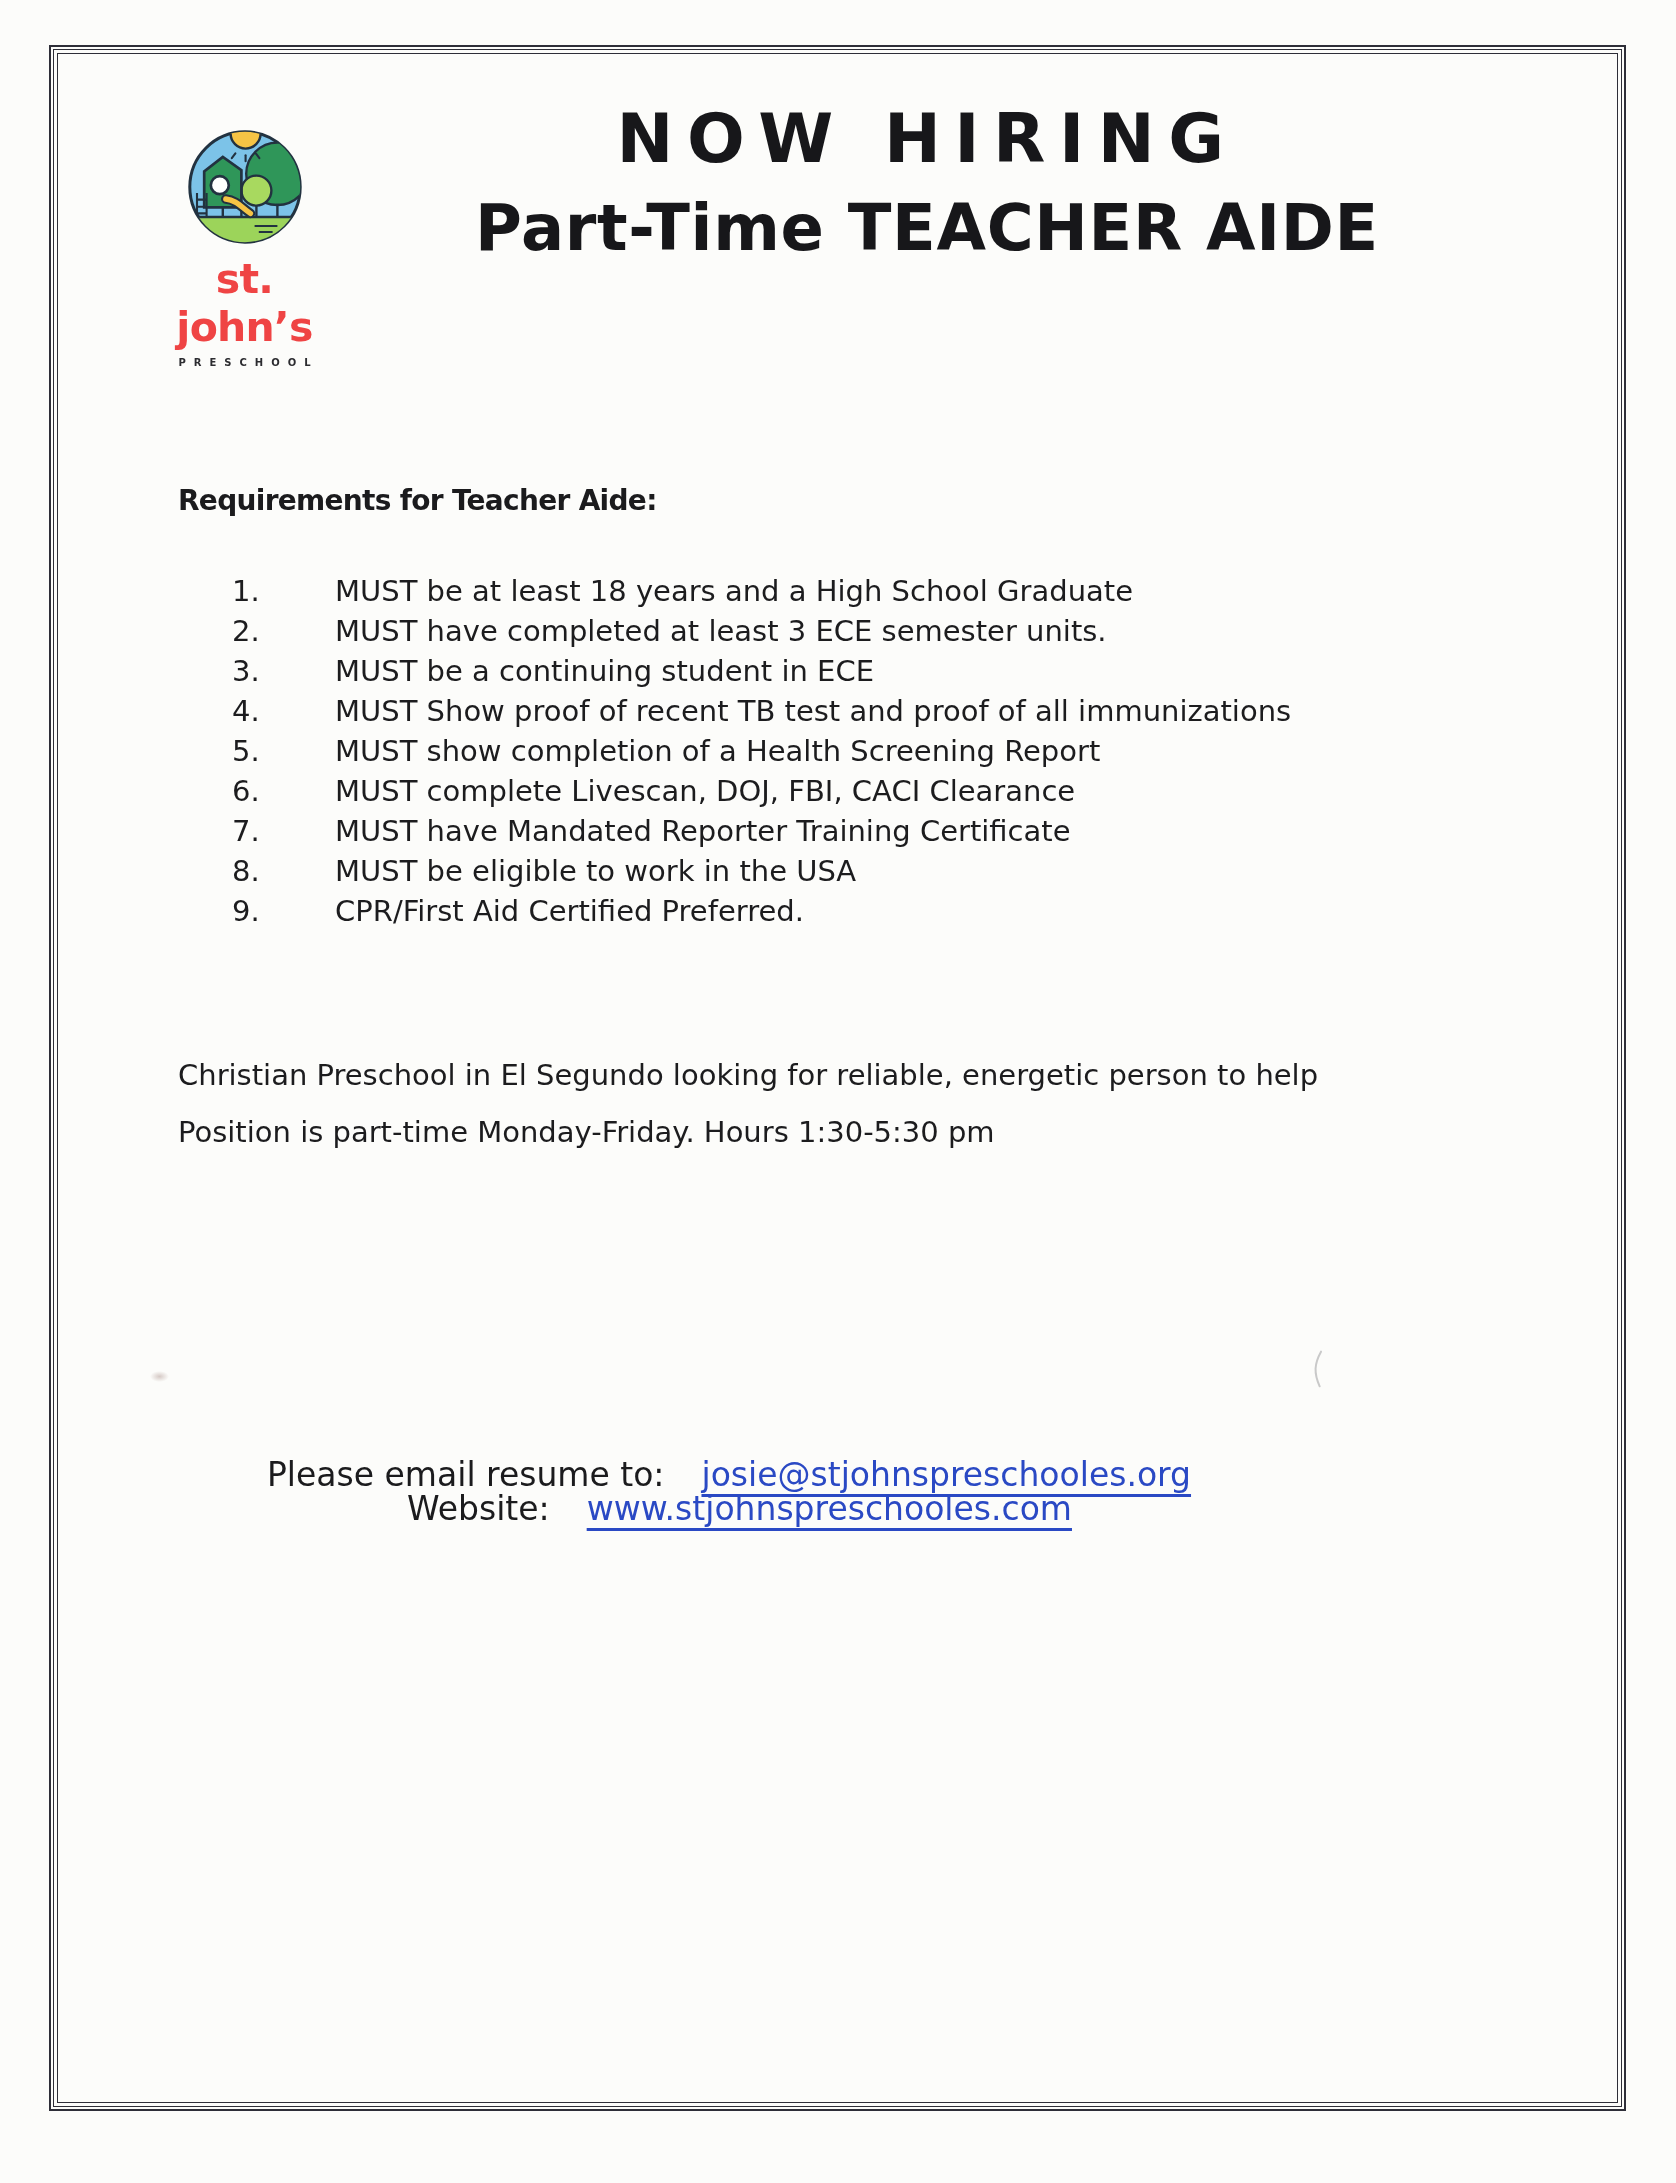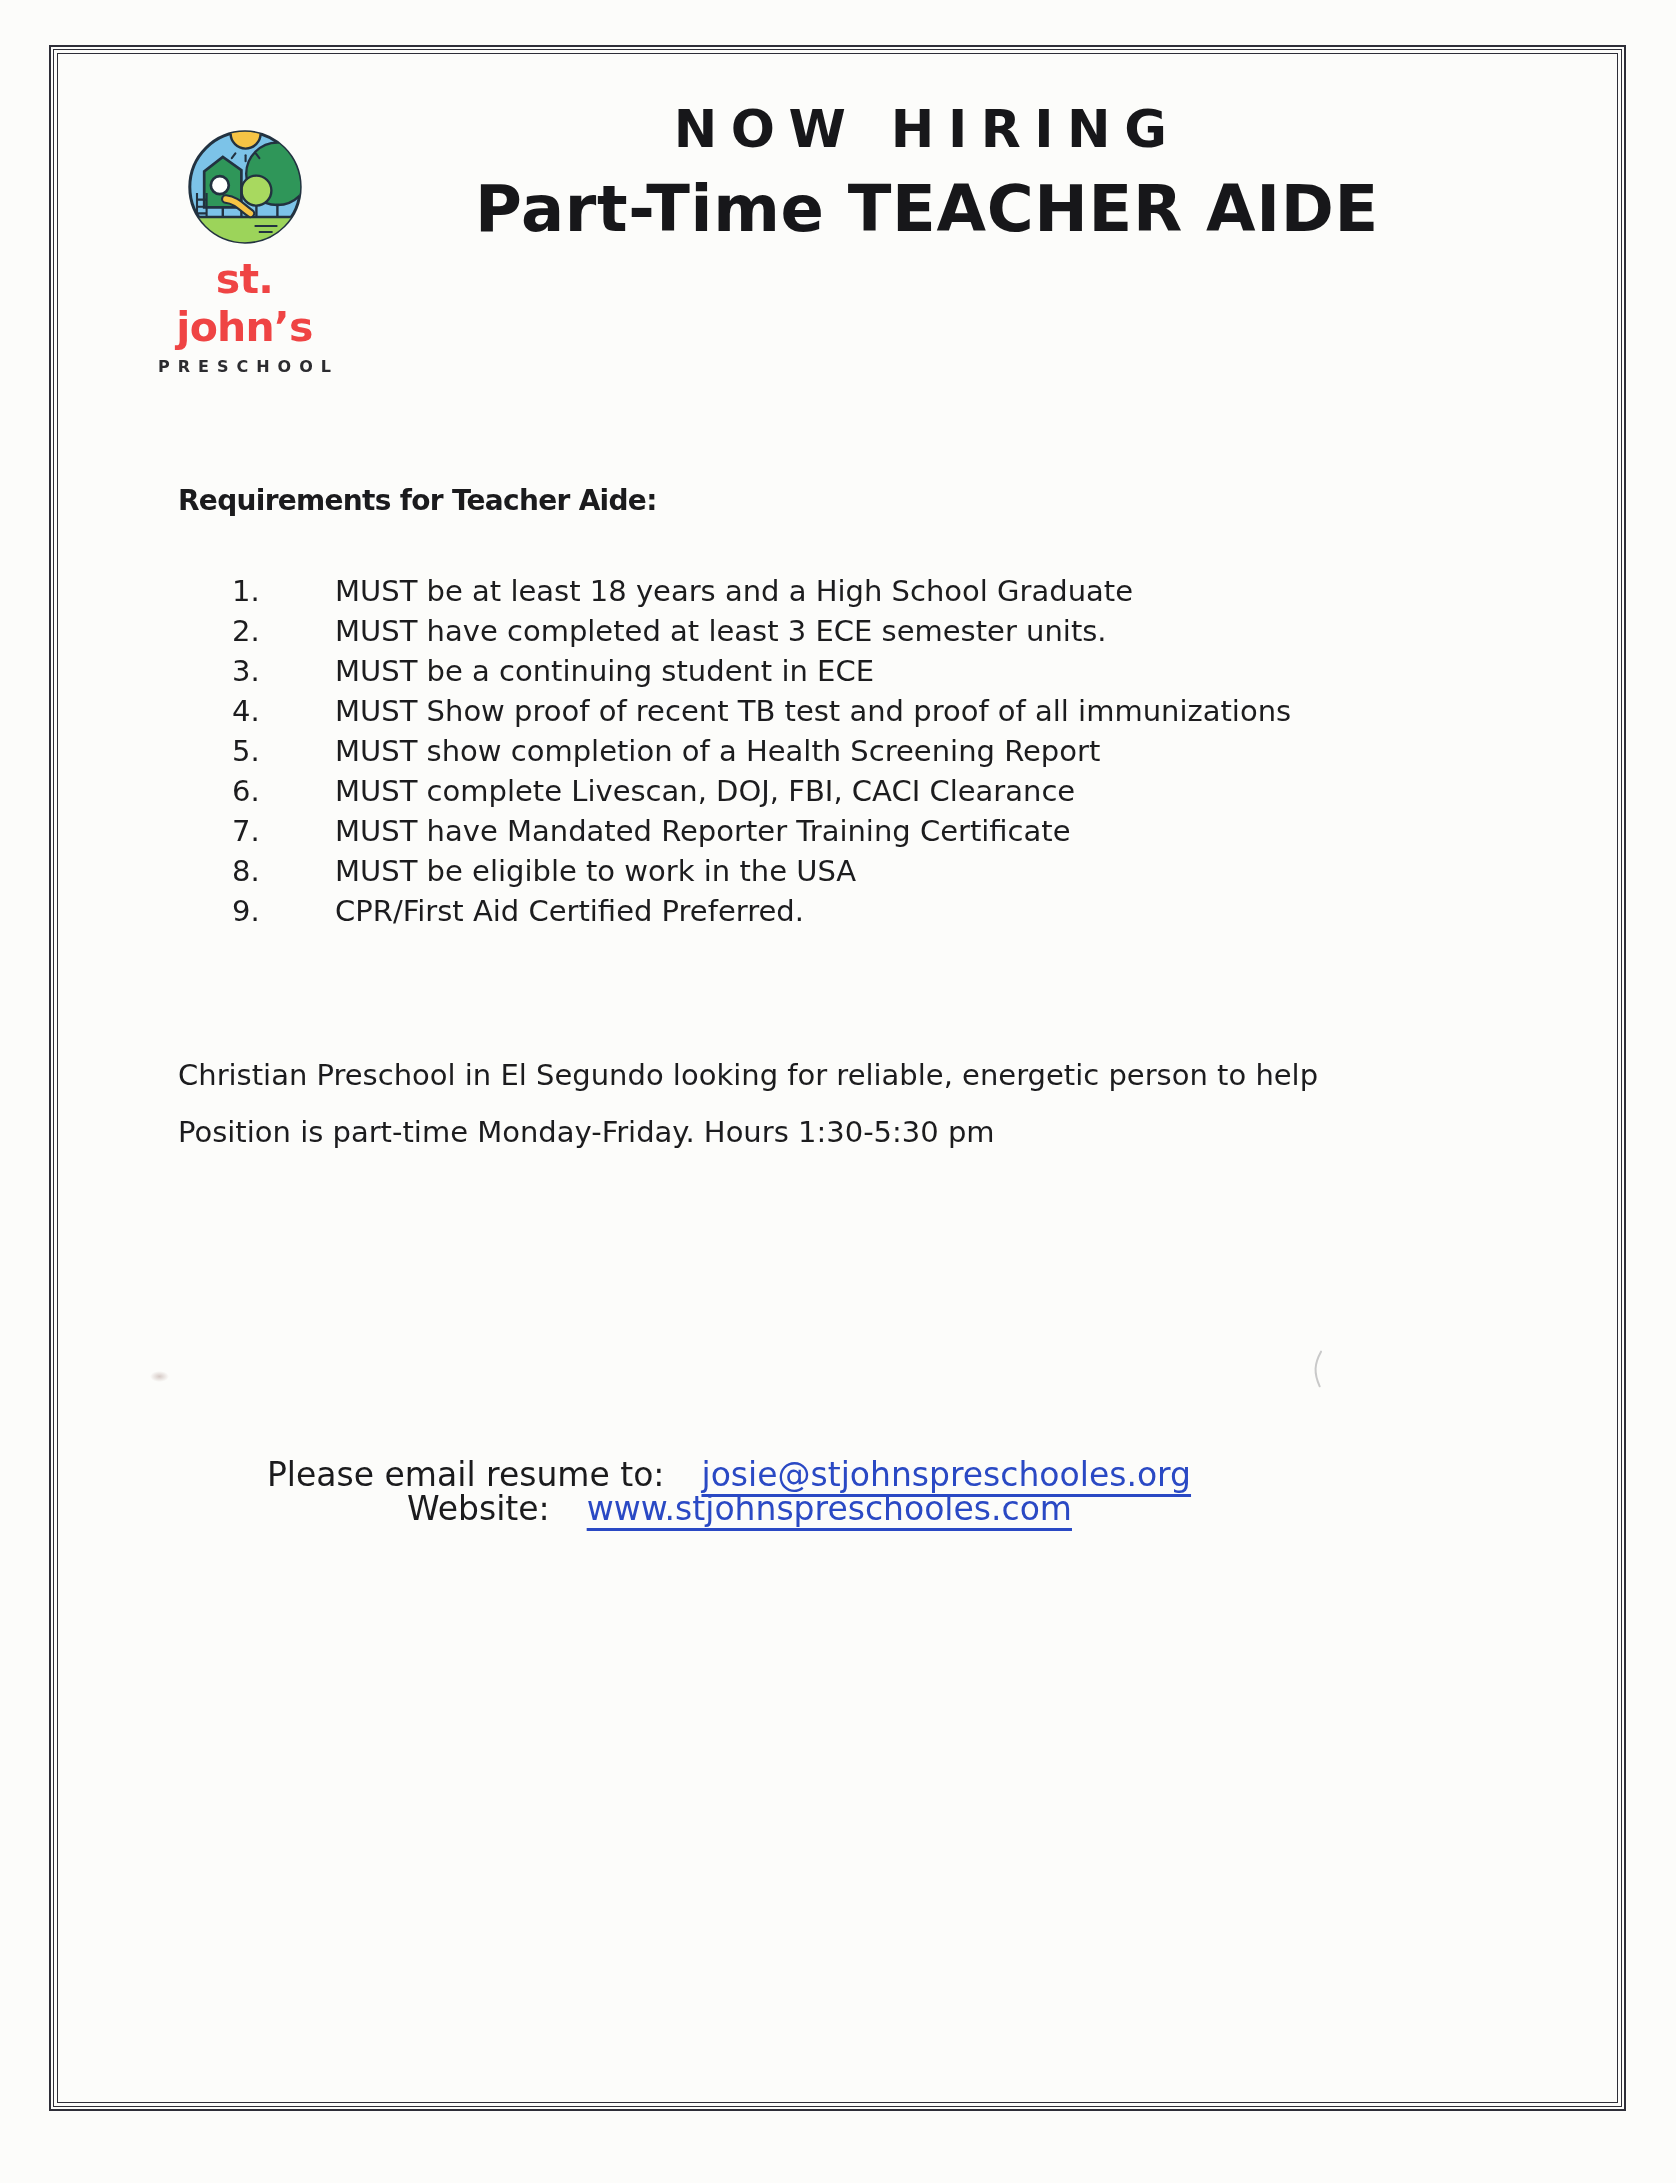--- a/index.html
+++ b/index.html
@@ -25,29 +25,29 @@
   
   .logo-block {
     position:absolute; left:143px; top:127px; width:203px; text-align:center;
   }
   .logo-name {
     margin-top:5.4px;
     font-size:41px; font-weight:bold; letter-spacing:-0.7px; color:#ef4444;
   }
   .logo-sub {
     margin-top:5.4px;
-    font-size:16px; font-weight:bold; letter-spacing:8px; text-indent:8px;
+    font-size:10px; font-weight:bold; letter-spacing:8px; text-indent:8px;
     color:#2c2c30;
   }
   
   .headline {
     position:absolute; left:467px; top:99px; width:920px;
     text-align:center; font-weight:bold; color:#17171a; white-space:nowrap;
   }
-  .headline-line1 { font-size:52px; letter-spacing:13.5px; }
+  .headline-line1 { font-size:68px; letter-spacing:13.5px; }
   .headline-line2 { font-size:64px; letter-spacing:0.7px; margin-top:13px; }
   
   .req-heading {
     position:absolute; left:178px; top:484px;
     font-size:28px; font-weight:bold; letter-spacing:-0.7px; color:#1b1b1d;
   }
   .req-list { position:absolute; left:232px; top:574px; }
   .req-row { display:flex; height:40px; align-items:flex-start; }
   .req-num  { width:103px; font-size:29px; }
   .req-text { font-size:29px; white-space:nowrap; }

